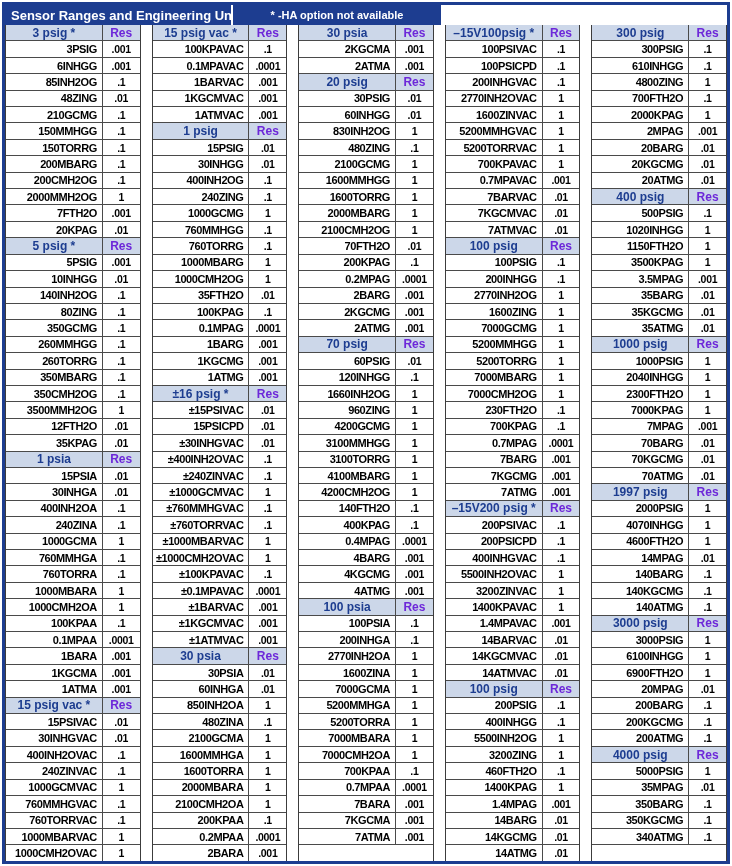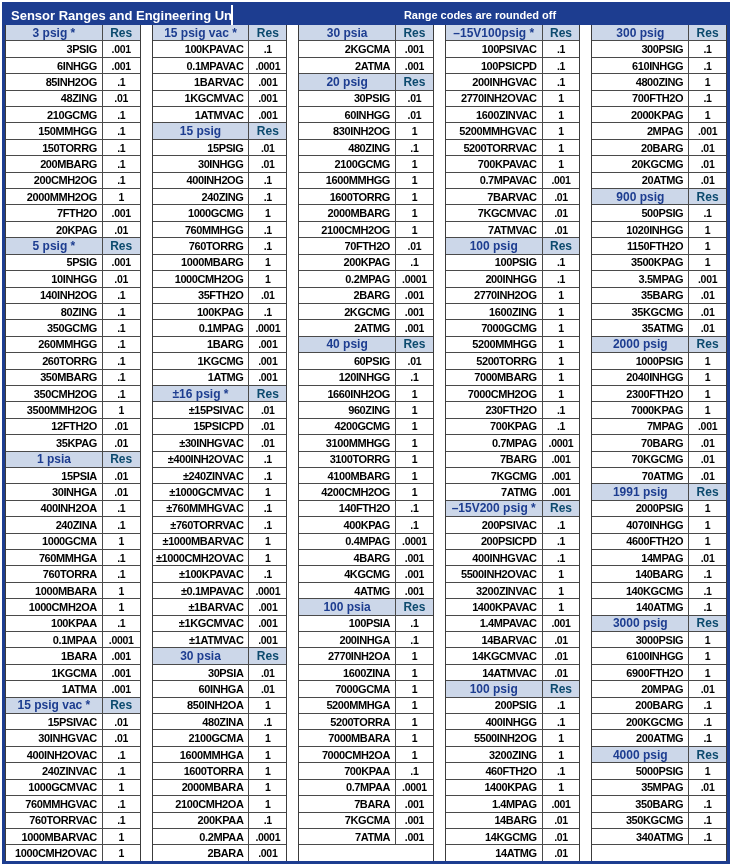--- a/index.html
+++ b/index.html
@@ -25,31 +25,31 @@
   .row:last-child{ border-bottom:none; }
   .cell{ display:flex; align-items:center; overflow:hidden; white-space:nowrap; }
   .range-cell{ flex:0 0 72.5%; justify-content:flex-end; padding-right:5px;
     border-right:1px solid #4a4a4a; font-size:11px; font-weight:700;
     letter-spacing:-0.4px; color:#000000; }
   .res-cell{ flex:1; justify-content:center; font-size:10.5px; font-weight:700;
     letter-spacing:-0.3px; color:#000000; }
   .section-header{ background:#ccd7e9; }
   .section-header .range-cell{ justify-content:center; padding-right:0;
     color:#1d3d90; font-size:12px; letter-spacing:0; }
-  .section-header .res-cell{ color:#0c4a6e; font-size:12px; letter-spacing:0; }
+  .section-header .res-cell{ color:#6d28d9; font-size:12px; letter-spacing:0; }
   .empty-row .range-cell{ border-right:none; }
   .empty-row{ border-bottom:none; }
 </style>
 </head>
 <body>
 
 <div id="frame">
   <div id="title-bar">
     <div class="title-seg" id="title-left">Sensor Ranges and Engineering Units</div>
-    <div class="title-seg" id="title-right">Range codes are rounded off</div>
+    <div class="title-seg" id="title-center">* -HA option not available</div>
   </div>
   <div id="cols">
       <div class="col-group">
         <div class="row section-header">
           <div class="cell range-cell">3 psig *</div>
           <div class="cell res-cell">Res</div>
         </div>
         <div class="row">
           <div class="cell range-cell">3PSIG</div>
           <div class="cell res-cell">.001</div>
@@ -270,21 +270,21 @@
         </div>
         <div class="row">
           <div class="cell range-cell">1KGCMVAC</div>
           <div class="cell res-cell">.001</div>
         </div>
         <div class="row">
           <div class="cell range-cell">1ATMVAC</div>
           <div class="cell res-cell">.001</div>
         </div>
         <div class="row section-header">
-          <div class="cell range-cell">15 psig</div>
+          <div class="cell range-cell">1 psig</div>
           <div class="cell res-cell">Res</div>
         </div>
         <div class="row">
           <div class="cell range-cell">15PSIG</div>
           <div class="cell res-cell">.01</div>
         </div>
         <div class="row">
           <div class="cell range-cell">30INHGG</div>
           <div class="cell res-cell">.01</div>
         </div>
@@ -528,21 +528,21 @@
         </div>
         <div class="row">
           <div class="cell range-cell">2KGCMG</div>
           <div class="cell res-cell">.001</div>
         </div>
         <div class="row">
           <div class="cell range-cell">2ATMG</div>
           <div class="cell res-cell">.001</div>
         </div>
         <div class="row section-header">
-          <div class="cell range-cell">40 psig</div>
+          <div class="cell range-cell">70 psig</div>
           <div class="cell res-cell">Res</div>
         </div>
         <div class="row">
           <div class="cell range-cell">60PSIG</div>
           <div class="cell res-cell">.01</div>
         </div>
         <div class="row">
           <div class="cell range-cell">120INHGG</div>
           <div class="cell res-cell">.1</div>
         </div>
@@ -903,21 +903,21 @@
         </div>
         <div class="row">
           <div class="cell range-cell">20KGCMG</div>
           <div class="cell res-cell">.01</div>
         </div>
         <div class="row">
           <div class="cell range-cell">20ATMG</div>
           <div class="cell res-cell">.01</div>
         </div>
         <div class="row section-header">
-          <div class="cell range-cell">900 psig</div>
+          <div class="cell range-cell">400 psig</div>
           <div class="cell res-cell">Res</div>
         </div>
         <div class="row">
           <div class="cell range-cell">500PSIG</div>
           <div class="cell res-cell">.1</div>
         </div>
         <div class="row">
           <div class="cell range-cell">1020INHGG</div>
           <div class="cell res-cell">1</div>
         </div>
@@ -939,21 +939,21 @@
         </div>
         <div class="row">
           <div class="cell range-cell">35KGCMG</div>
           <div class="cell res-cell">.01</div>
         </div>
         <div class="row">
           <div class="cell range-cell">35ATMG</div>
           <div class="cell res-cell">.01</div>
         </div>
         <div class="row section-header">
-          <div class="cell range-cell">2000 psig</div>
+          <div class="cell range-cell">1000 psig</div>
           <div class="cell res-cell">Res</div>
         </div>
         <div class="row">
           <div class="cell range-cell">1000PSIG</div>
           <div class="cell res-cell">1</div>
         </div>
         <div class="row">
           <div class="cell range-cell">2040INHGG</div>
           <div class="cell res-cell">1</div>
         </div>
@@ -975,21 +975,21 @@
         </div>
         <div class="row">
           <div class="cell range-cell">70KGCMG</div>
           <div class="cell res-cell">.01</div>
         </div>
         <div class="row">
           <div class="cell range-cell">70ATMG</div>
           <div class="cell res-cell">.01</div>
         </div>
         <div class="row section-header">
-          <div class="cell range-cell">1991 psig</div>
+          <div class="cell range-cell">1997 psig</div>
           <div class="cell res-cell">Res</div>
         </div>
         <div class="row">
           <div class="cell range-cell">2000PSIG</div>
           <div class="cell res-cell">1</div>
         </div>
         <div class="row">
           <div class="cell range-cell">4070INHGG</div>
           <div class="cell res-cell">1</div>
         </div>

